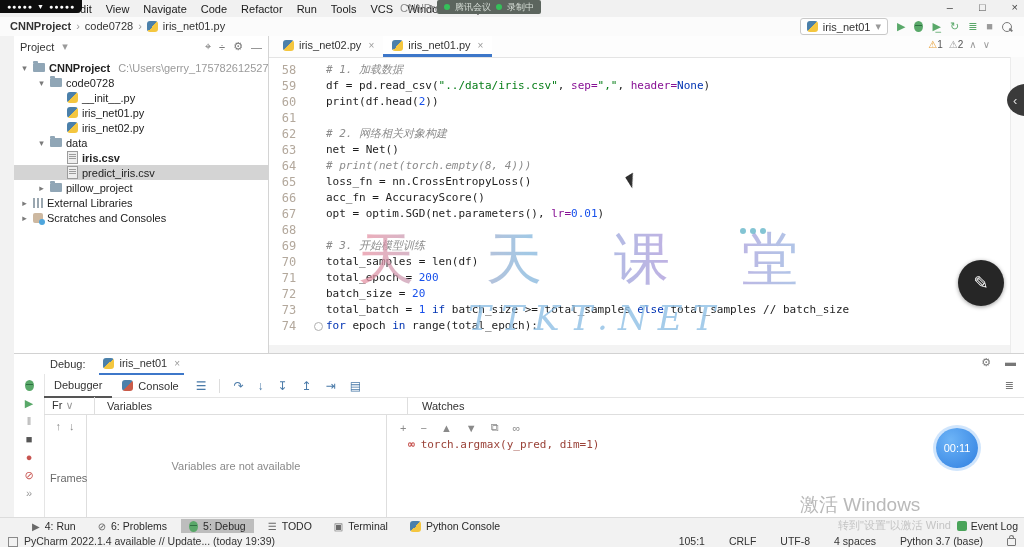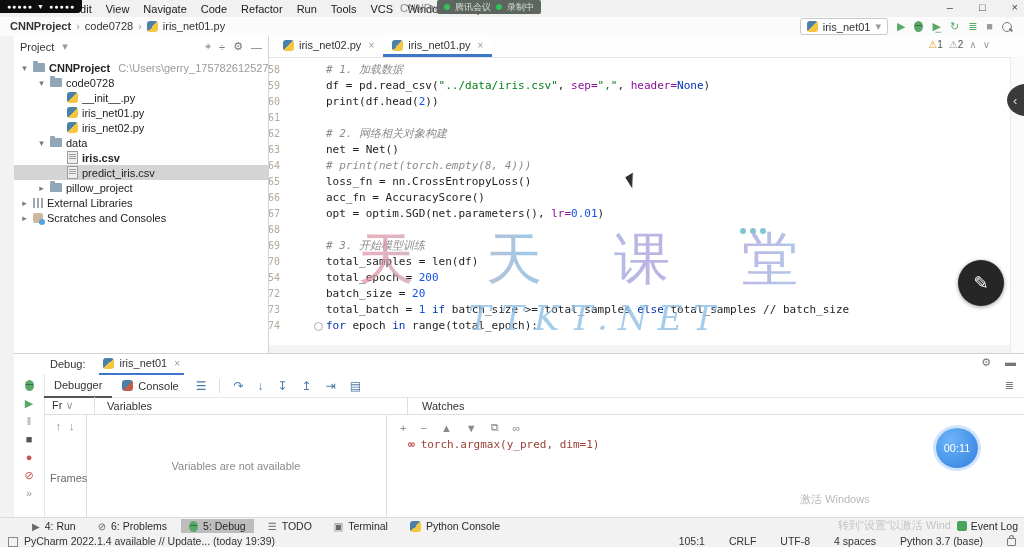--- a/index.html
+++ b/index.html
@@ -62,21 +62,21 @@
   
   #editor{position:absolute;left:268px;top:36px;width:756px;height:317px;background:#fff;z-index:2}
   #ed-tabbar{position:relative;height:21px;background:#fdfdfd;border-bottom:1px solid #e4e4e4;display:flex;padding-left:6px}
   .ed-tab{display:flex;align-items:center;gap:5px;padding:0 9px;color:#333;border-bottom:3px solid transparent}
   .ed-tab.active{border-bottom-color:#3d77c9;background:#fff}
   .tab-close{color:#9a9a9a;font-size:10px;margin-left:2px}
   #ed-warnings{position:absolute;right:34px;top:3px;display:flex;gap:6px;align-items:center;color:#555;font-size:10px}
   .warn-y{color:#e8a33d}.warn-g{color:#9e9e9e}
   #code-area{position:absolute;left:0;right:13px;top:21px;bottom:8px;overflow:hidden;padding-top:5px}
   .code-line{display:flex;height:16px;line-height:16px;font-family:"DejaVu Sans Mono","Liberation Mono",monospace;font-size:11px;position:relative}
-  .ln{width:42px;text-align:left;color:#b3a89c;padding-right:16px;flex:none;font-size:10px}
+  .ln{width:42px;text-align:center;color:#b3a89c;padding-right:16px;flex:none;font-size:12px}
   .code-text{white-space:pre;color:#1d1d1d}
   .tok-c{color:#8c8c8c;font-style:italic}
   .tok-s{color:#067d17}
   .tok-n{color:#1750eb}
   .tok-k{color:#0033b3}
   .tok-p{color:#871094}
   .fold-dot{position:absolute;left:46px;top:4px;width:7px;height:7px;border:1px solid #b0b0b0;border-radius:50%}
   .ed-rightstrip{position:absolute;right:0;top:21px;width:13px;bottom:0;background:#fafafa;border-left:1px solid #ececec}
   .mark-orange{position:absolute;right:3px;width:7px;height:3px;background:#e8b64c}
   .ed-hscroll{position:absolute;left:268px;top:345px;width:742px;height:8px;background:#f3f3f3;z-index:2}
@@ -123,21 +123,21 @@
   #watches-col{position:absolute;left:342px;right:0;top:17px;bottom:0}
   .watch-tools{display:flex;gap:14px;align-items:center;padding:7px 0 4px 14px;color:#8a8a8a;font-size:11px}
   .watch-row{display:flex;align-items:center;gap:6px;padding-left:22px;font-family:"DejaVu Sans Mono","Liberation Mono",monospace;font-size:11px}
   .watch-glasses{color:#c75450;font-weight:bold}
   .watch-expr{color:#9a4238}
   .timer-badge{position:absolute;left:936px;top:428px;width:42px;height:40px;border-radius:50%;z-index:50;
                background:radial-gradient(circle at 35% 30%,#6db4f7,#2f7fe0);display:flex;align-items:center;justify-content:center;
                color:#fff;font-size:11px;box-shadow:0 0 0 3px rgba(120,180,245,.35)}
 
   
-  .act1{position:absolute;left:800px;top:492px;font-size:11px;color:#b9b9b9;z-index:30;pointer-events:none}
+  .act1{position:absolute;left:800px;top:492px;font-size:19px;color:#b9b9b9;z-index:30;pointer-events:none}
   .act2{position:absolute;left:838px;top:518px;font-size:11px;color:#c4c4c4;z-index:30;pointer-events:none}
 
   
   #bottombar{position:absolute;left:0;top:517px;width:100%;height:17px;background:#f2f2f2;border-top:1px solid #dcdcdc;
              display:flex;align-items:center;padding-left:24px;gap:6px;box-sizing:border-box;z-index:4}
   .bb-item{display:flex;align-items:center;gap:5px;padding:1px 8px;color:#2a2a2a;font-size:10.5px}
   .bb-item.active{background:#bdbdbd}
   .bb-glyph{color:#6a6a6a;font-size:10px}
   #event-log{position:absolute;right:6px;display:flex;align-items:center;gap:4px;color:#2a2a2a;font-size:10.5px}
   .ic-evlog{width:10px;height:10px;background:#4aa45a;border-radius:2px;display:inline-block}
@@ -357,21 +357,21 @@
         </div>
         <div class="code-line">
           <span class="ln">69</span>
           <span class="code-text"><span class="tok-c"># 3. 开始模型训练</span></span>
         </div>
         <div class="code-line">
           <span class="ln">70</span>
           <span class="code-text"><span>total_samples = len(df)</span></span>
         </div>
         <div class="code-line">
-          <span class="ln">54</span>
+          <span class="ln">71</span>
           <span class="code-text"><span>total_epoch = </span><span class="tok-n">200</span></span>
         </div>
         <div class="code-line">
           <span class="ln">72</span>
           <span class="code-text"><span>batch_size = </span><span class="tok-n">20</span></span>
         </div>
         <div class="code-line">
           <span class="ln">73</span>
           <span class="code-text"><span>total_batch = </span><span class="tok-n">1</span><span> </span><span class="tok-k">if</span><span> batch_size &gt;= total_samples </span><span class="tok-k">else</span><span> total_samples // batch_size</span></span>
         </div>

